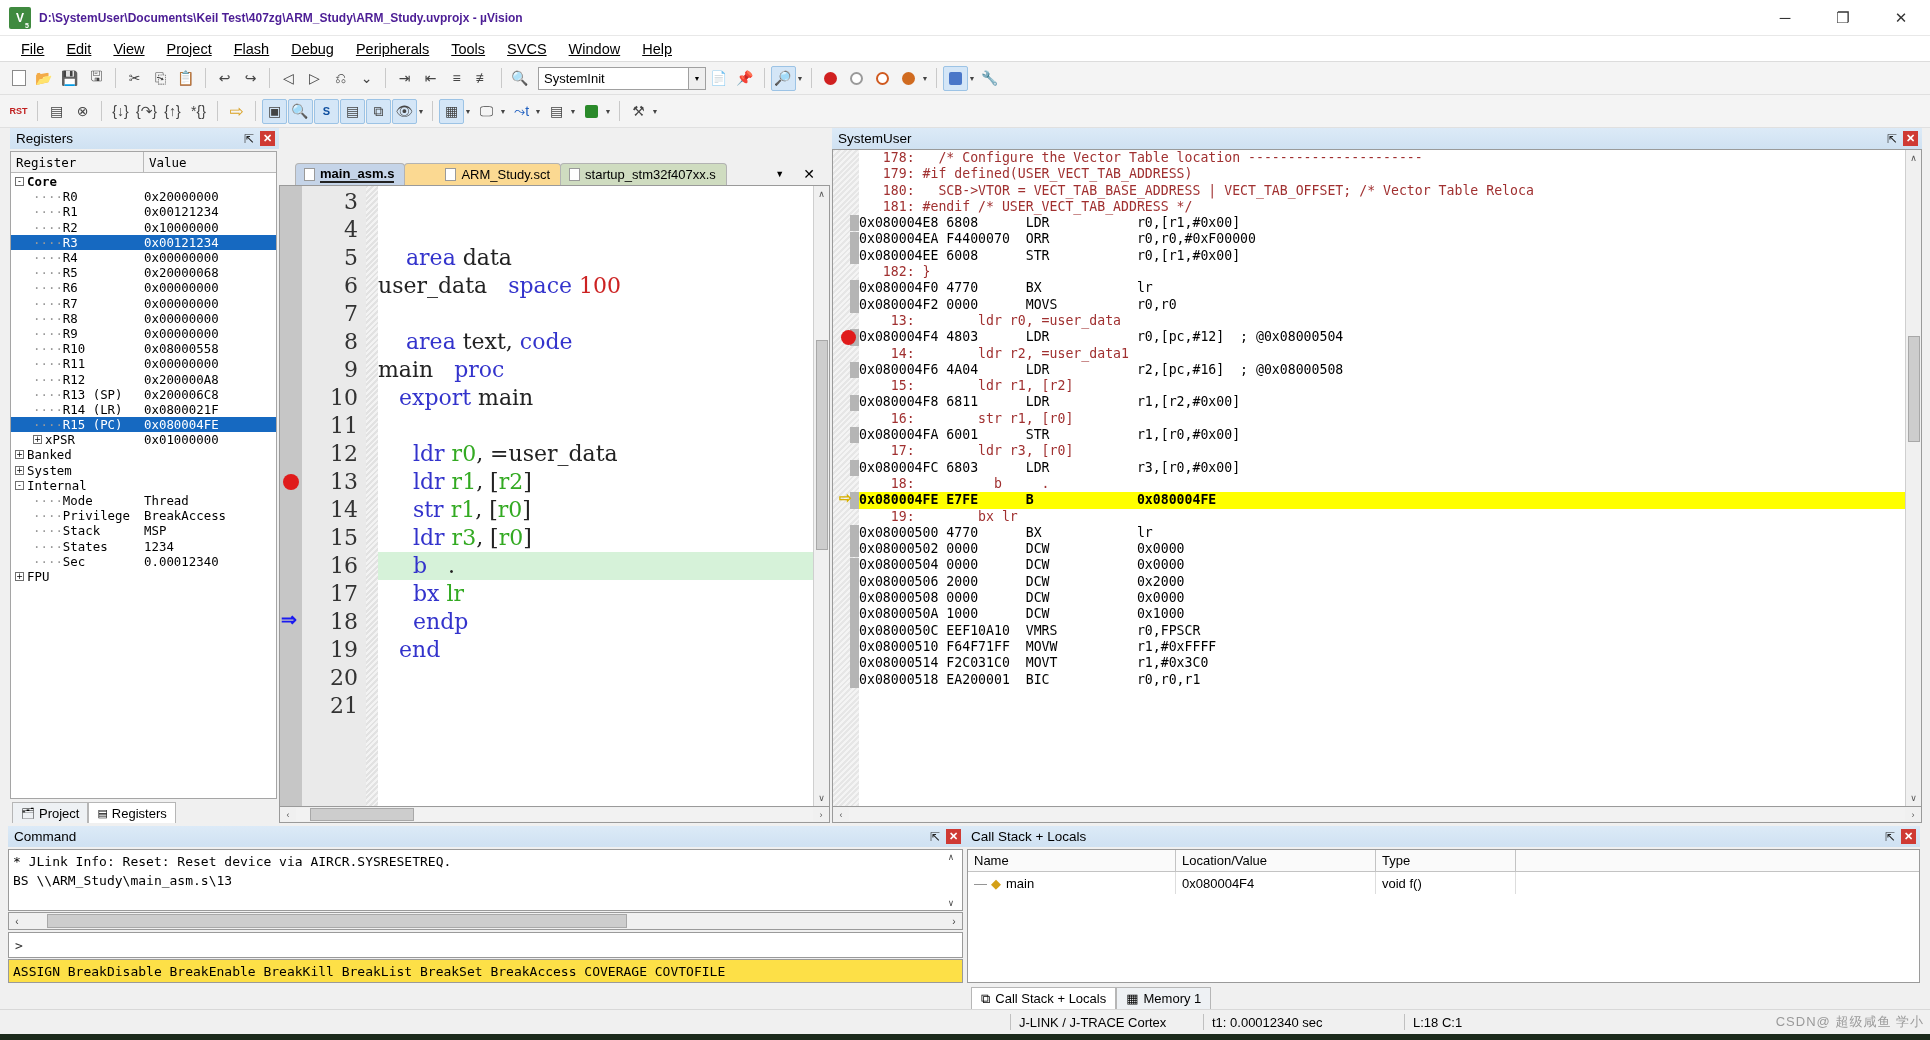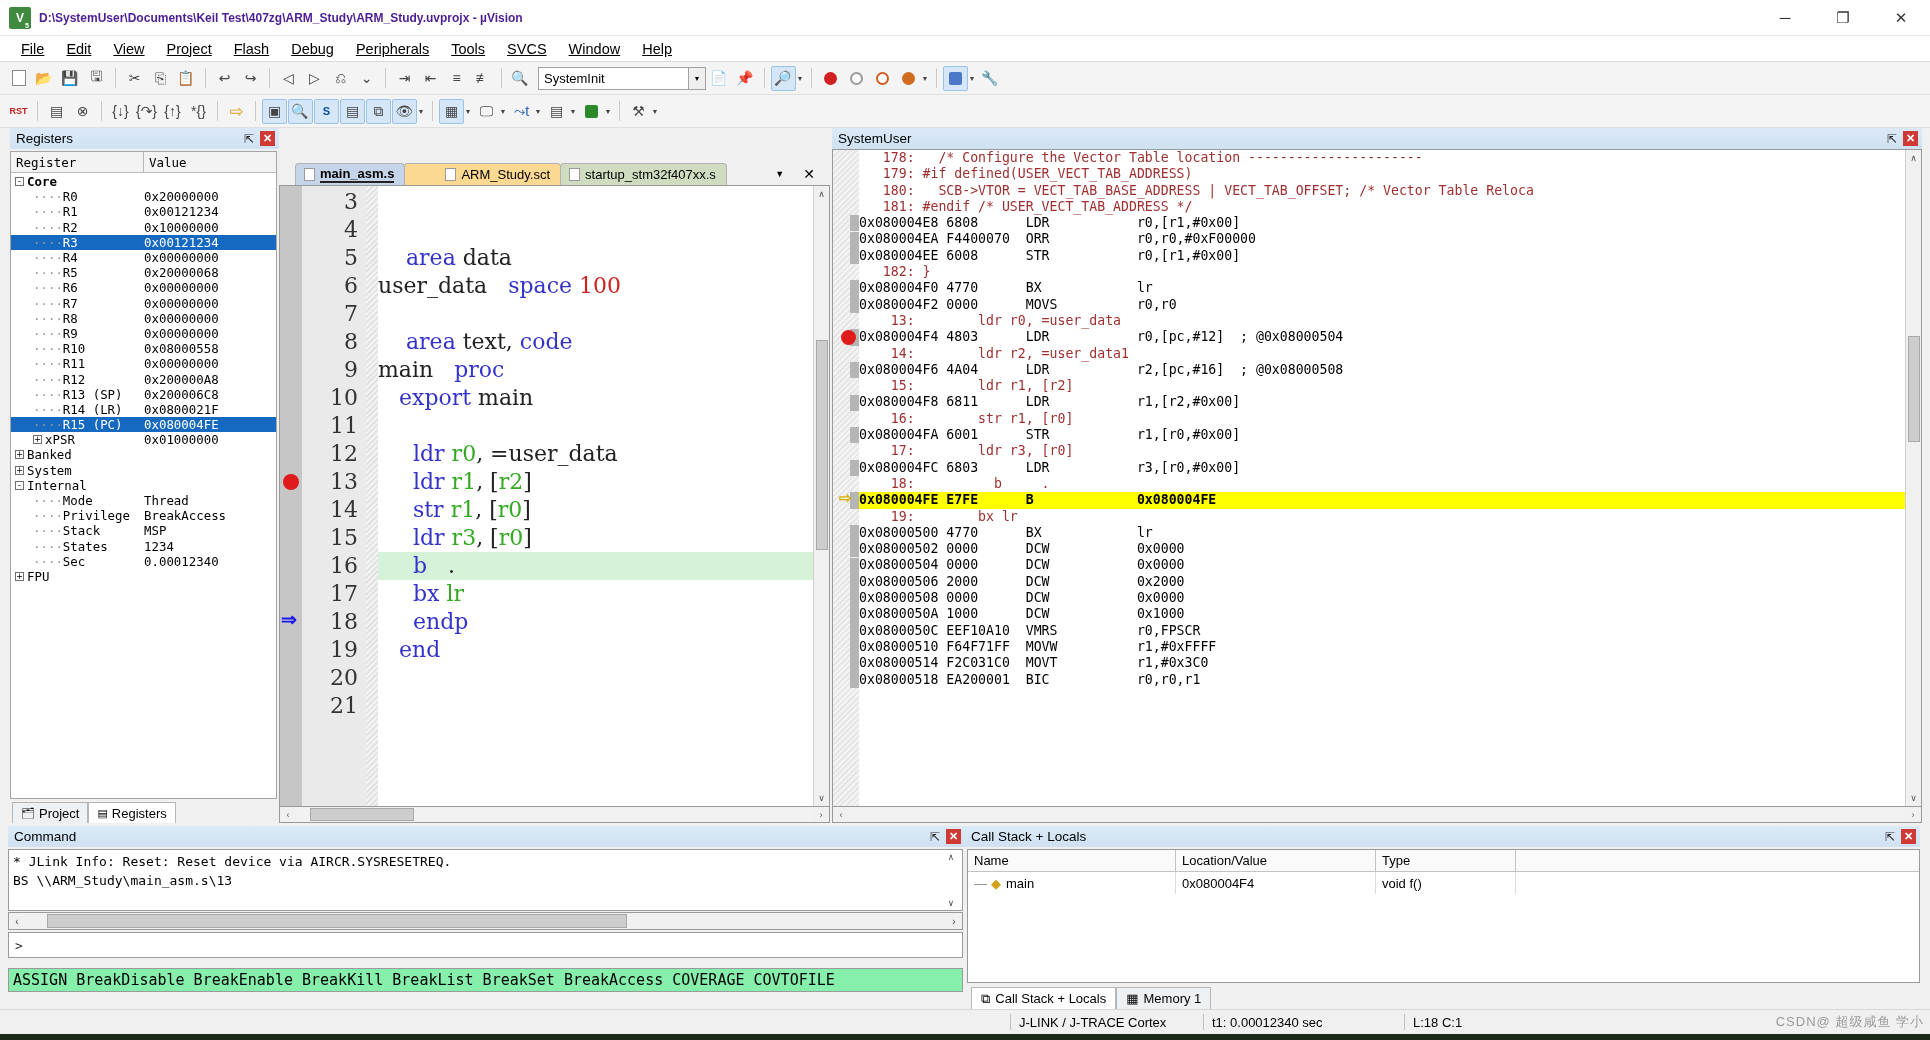--- a/index.html
+++ b/index.html
@@ -271,23 +271,23 @@
     border: 1px solid #9a9a9a; display: flex; align-items: center; font-size: 10px; color: #444;
   }
   .cmd-hs .tr { flex: 1; height: 14px; position: relative; }
   .cmd-hs .th { position: absolute; left: 22px; width: 580px; height: 14px; background: #cdcdcd; border: 1px solid #a8a8a8; }
   .cmd-input {
     height: 26px; margin: 2px 2px 0 8px; background: #fff;
     border: 1px solid #9a9a9a; display: flex; align-items: center;
     font-family: "DejaVu Sans Mono", monospace; font-size: 13px; padding-left: 6px; color: #333;
   }
   .cmd-hint {
-    height: 24px; margin: 10px 2px 0 8px; background: #86efac; border: 1px solid #9a9a9a;
+    height: 24px; margin: 1px 2px 0 8px; background: #fde047; border: 1px solid #9a9a9a;
     display: flex; align-items: center; font-family: "DejaVu Sans Mono", monospace;
-    font-size: 15px; padding-left: 4px; color: #000;
+    font-size: 13px; padding-left: 4px; color: #000;
   }
 
   .cs-panel { flex: 1; min-width: 0; display: flex; flex-direction: column; }
   .cs-body {
     flex: 1; background: #fff; border: 1px solid #9a9a9a;
     margin: 2px 6px 0 2px; display: flex; flex-direction: column; min-height: 0;
   }
   .cs-head { height: 22px; display: flex; flex: none; border-bottom: 1px solid #c3c3c3; background: #fafafa; }
   .cs-hc { font-size: 13px; padding-left: 6px; display: flex; align-items: center;
            border-right: 1px solid #c3c3c3; color: #000; }

